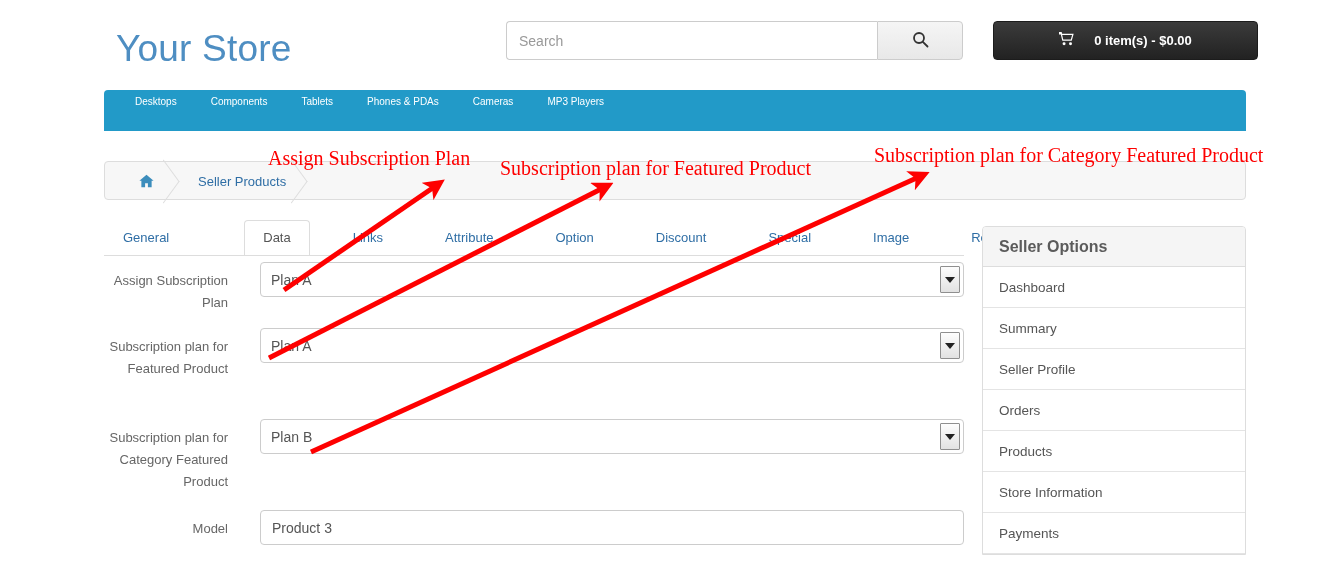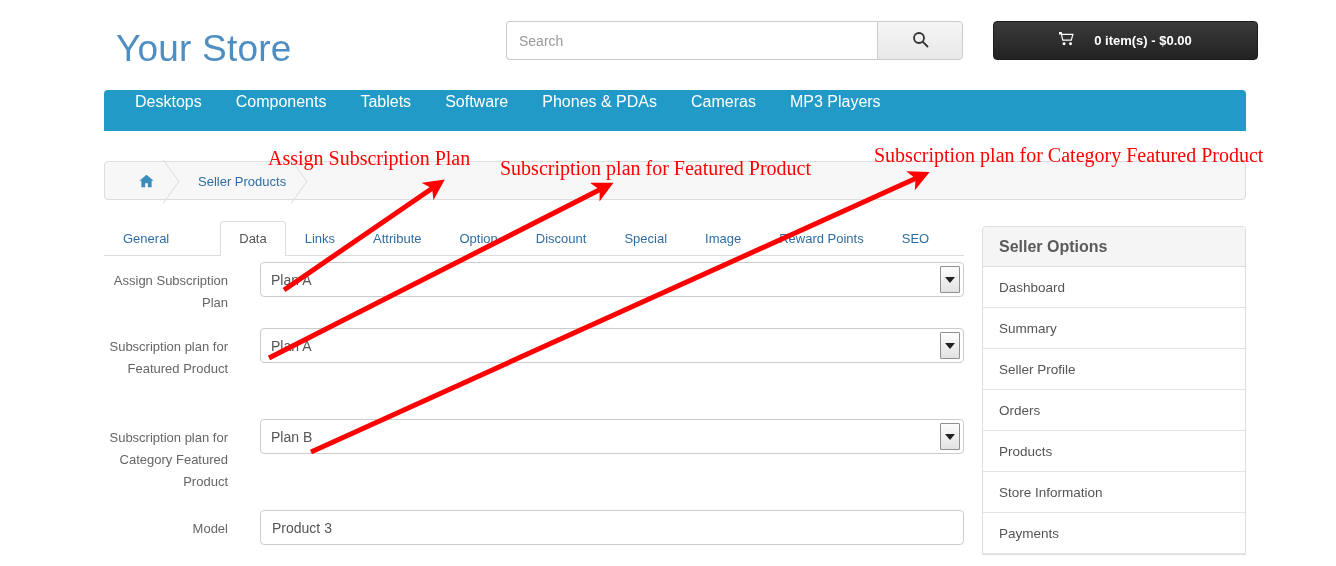--- a/index.html
+++ b/index.html
@@ -77,21 +77,21 @@
   .navbar {
     position: absolute; left: 104px; top: 90px;
     width: 1142px; height: 41px;
     background: #229ac8;
     border-radius: 4px 4px 0 0;
     display: flex; align-items: center;
     padding-left: 14px;
   }
   .nav-item {
     color: #ffffff;
-    font-size: 16px;
+    font-size: 10px;
     padding: 0 17px;
     line-height: 41px;
     height: 59px;
     white-space: nowrap;
     cursor: pointer;
     text-decoration: none;
   }
 
   
   .breadcrumb {
@@ -124,21 +124,21 @@
     transform: rotate(45deg) skew(9deg, 9deg);
     background: transparent;
   }
   .home-ico { color: #3c8dbc; font-size: 15px; line-height: 1; }
 
   
   .tabs {
     position: absolute; left: 104px; top: 220px;
     width: 860px; height: 36px;
     border-bottom: 1px solid #dddddd;
-    display: flex; align-items: center;
+    display: flex; align-items: flex-start; gap: 24px;
   }
   .tab {
     font-size: 13px;
     color: #2f6ea5;
     padding: 9px 18px;
     line-height: 16px;
     cursor: pointer;
     border: 1px solid transparent;
     border-bottom: none;
     margin-bottom: -1px;
@@ -294,21 +294,20 @@
         </svg>
       </span>
       <span>0 item(s) - $0.00</span>
     </div>
   </div>
 
   <div class="navbar">
     <a class="nav-item">Desktops</a>
     <a class="nav-item">Components</a>
     <a class="nav-item">Tablets</a>
-    <a class="nav-item">Software</a>
     <a class="nav-item">Phones &amp; PDAs</a>
     <a class="nav-item">Cameras</a>
     <a class="nav-item">MP3 Players</a>
   </div>
 
   <div class="breadcrumb">
     <a class="crumb first">
       <span class="home-ico">
         <svg width="15" height="14" viewBox="0 0 16 15" fill="#3c8dbc">
           <path d="M8 0.7 L0.4 7.2 h2.1 v7.0 h4.0 v-4.2 h3.0 v4.2 h4.0 v-7.0 h2.1 z"></path>

